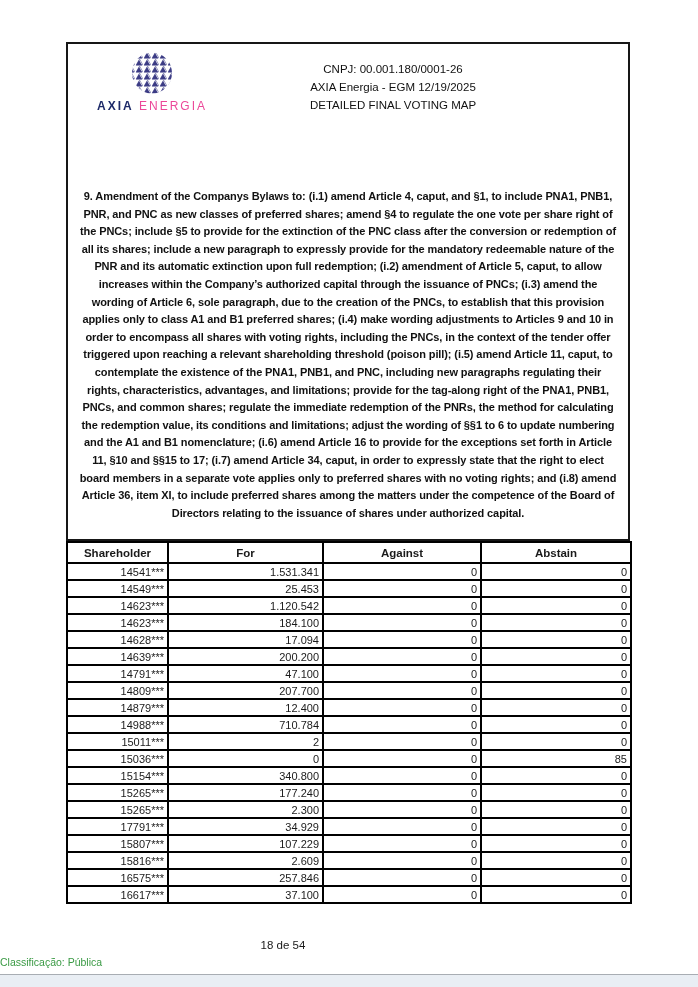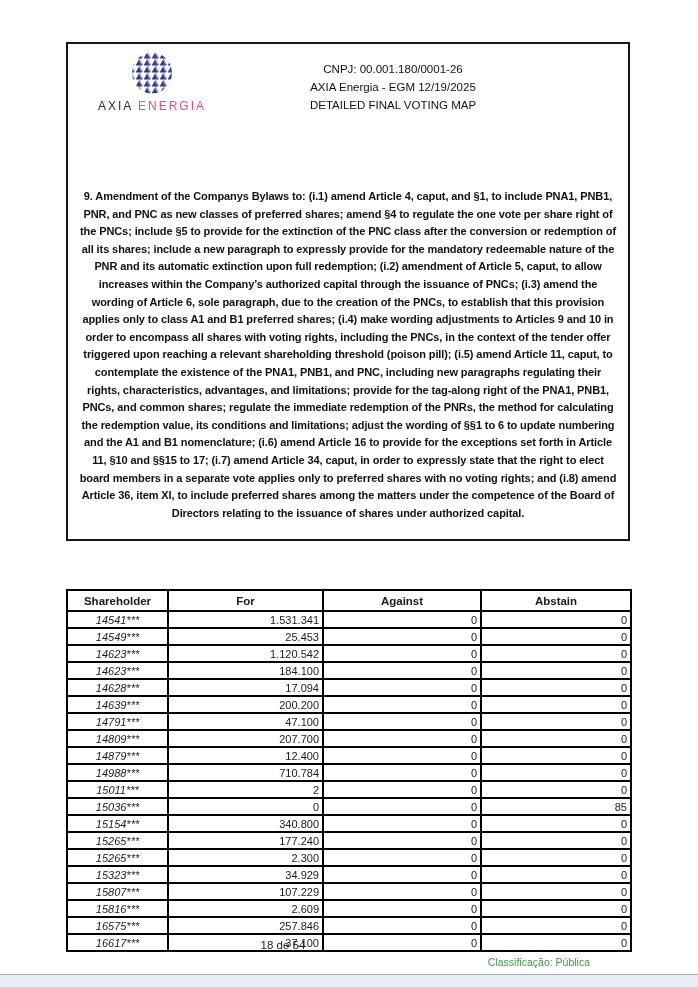--- a/index.html
+++ b/index.html
@@ -6,40 +6,40 @@
   body{width:698px;height:987px;position:relative;font-family:"Liberation Sans",sans-serif;color:#1a1a1a;}
   .page{position:absolute;left:0;top:0;width:698px;height:987px;background:#ffffff;overflow:hidden;}
 
   
   .content-box{position:absolute;left:66px;top:42px;width:564px;height:499px;border:2px solid #161616;box-sizing:border-box;background:#ffffff;}
 
   
   .logo{position:absolute;left:8px;top:8px;width:152px;text-align:center;}
   .logo svg{display:block;margin:0 auto;}
   .brand{margin-top:3px;font-size:12px;letter-spacing:2px;white-space:nowrap;}
-  .brand .axia{font-weight:normal;color:#1c2968;}
+  .brand .axia{font-weight:bold;color:#1c2968;}
   .brand .energia{color:#ec4899;font-weight:500;}
 
   
   .header-text{position:absolute;left:138px;right:48px;top:16px;text-align:center;font-weight:normal;font-size:11.5px;line-height:18px;color:#111;}
 
   
   .item-text{position:absolute;left:4px;right:4px;top:139px;margin:5px;text-align:center;font-weight:bold;font-size:11px;line-height:17.6px;letter-spacing:-0.1px;color:#111;}
 
   
-  table.voting{position:absolute;left:66px;top:541px;width:564px;border-collapse:collapse;table-layout:fixed;margin-top:48px;}
+  table.voting{position:absolute;left:66px;top:541px;width:564px;border-collapse:collapse;table-layout:fixed;}
   table.voting th{border:2px solid #000;font-weight:bold;font-size:11.5px;text-align:center;height:19px;padding:0 2px;background:#fff;}
   table.voting td{border:2px solid #000;font-size:11px;height:15px;padding:0 3px;background:#fff;white-space:nowrap;overflow:hidden;}
-  td.c-left{text-align:center;font-style:italic;}
+  td.c-left{text-align:right;}
   td.c-right{text-align:right;}
   col.c0{width:101px}col.c1{width:155px}col.c2{width:158px}col.c3{width:150px}
 
   
   .page-number{position:absolute;left:0;width:566px;top:939px;text-align:center;font-size:11.5px;color:#1a1a1a;}
-  .classification{position:absolute;left:0;width:590px;top:956px;text-align:right;font-size:10.5px;color:#3a9a44;}
+  .classification{position:absolute;left:0;width:590px;top:956px;text-align:left;font-size:10.5px;color:#3a9a44;}
 
   
   .bottom-strip{position:absolute;left:0;bottom:0;width:698px;height:12px;background:#e9eef4;border-top:1px solid #a8adb3;}
 </style>
 </head>
 <body>
 
 <div class="page">
 
   <div class="content-box">
@@ -174,21 +174,21 @@
           <td class="c-right">0</td>
           <td class="c-right">0</td>
         </tr>
         <tr>
           <td class="c-left">15265***</td>
           <td class="c-right">2.300</td>
           <td class="c-right">0</td>
           <td class="c-right">0</td>
         </tr>
         <tr>
-          <td class="c-left">15323***</td>
+          <td class="c-left">17791***</td>
           <td class="c-right">34.929</td>
           <td class="c-right">0</td>
           <td class="c-right">0</td>
         </tr>
         <tr>
           <td class="c-left">15807***</td>
           <td class="c-right">107.229</td>
           <td class="c-right">0</td>
           <td class="c-right">0</td>
         </tr>

